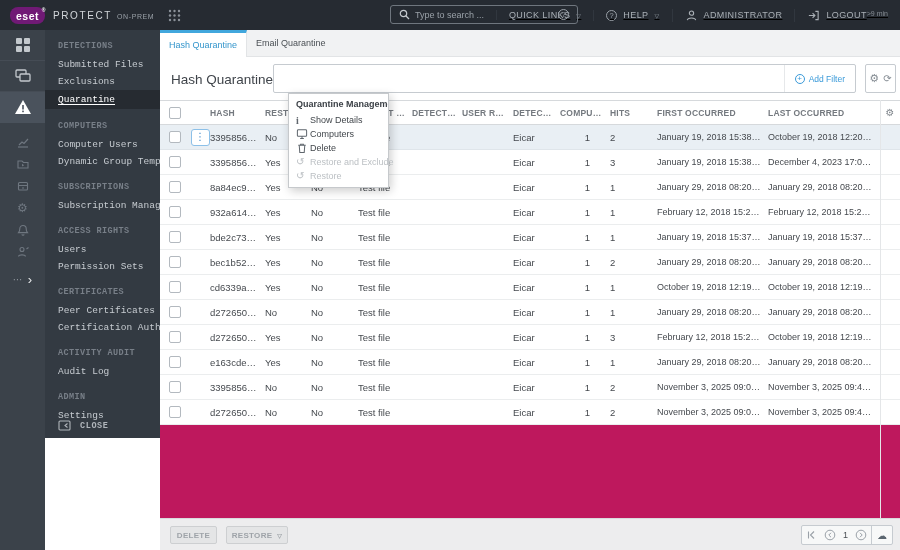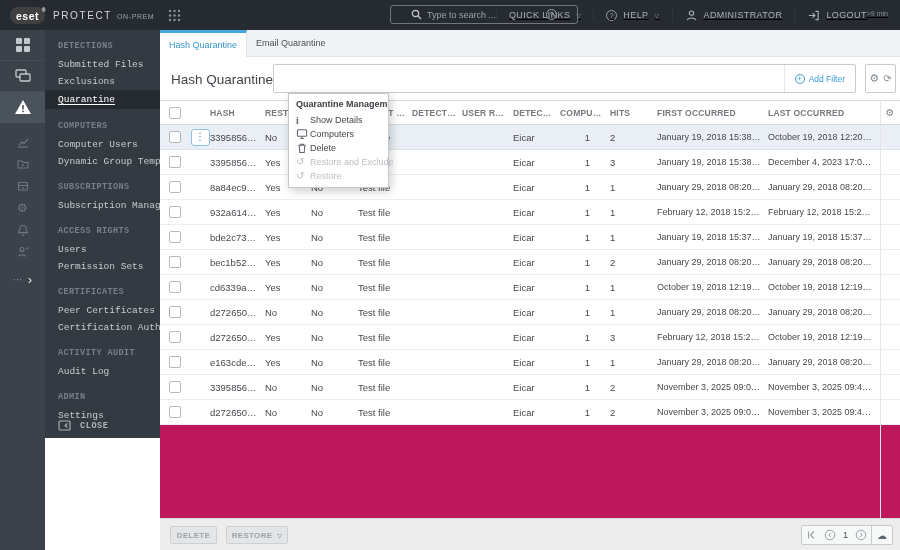--- a/index.html
+++ b/index.html
@@ -3,26 +3,26 @@
 <meta charset="utf-8">
 <style>
   *{box-sizing:border-box;margin:0;padding:0;}
   html,body{width:900px;height:550px;overflow:hidden;}
   body{font-family:"Liberation Sans","DejaVu Sans",sans-serif;background:#fff;}
   .app{position:relative;width:900px;height:550px;background:#fff;overflow:hidden;}
 
   
   .topbar{position:absolute;top:0;left:0;width:900px;height:30px;background:#262b32;display:flex;align-items:center;z-index:5;}
   .brand{display:flex;align-items:center;margin-left:10px;}
-  .logo{background:#404040;color:#fff;font-weight:bold;font-size:10.5px;letter-spacing:.5px;border-radius:8px;padding:3px 6px 2px;position:relative;}
+  .logo{background:#701a75;color:#fff;font-weight:bold;font-size:10.5px;letter-spacing:.5px;border-radius:8px;padding:3px 6px 2px;position:relative;}
   .logo sup{font-size:5px;position:absolute;top:0;right:-1px;}
   .product{margin-left:8px;color:#d2d6da;font-size:10px;letter-spacing:1.6px;}
   .edition{margin-left:5px;color:#9aa1a8;font-size:7px;letter-spacing:.6px;margin-top:2px;}
   .appsgrid{margin-left:14px;display:flex;}
-  .search{position:absolute;left:390px;top:5px;width:188px;height:19px;border:1px solid #6f767e;border-radius:3px;display:flex;align-items:center;padding:0 20px;gap:5px;}
+  .search{position:absolute;left:390px;top:5px;width:188px;height:19px;border:1px solid #6f767e;border-radius:3px;display:flex;align-items:center;padding:0 8px;gap:5px;}
   .search input{flex:1;background:transparent;border:none;outline:none;color:#c9ced3;font-size:9px;min-width:0;}
   .search input::placeholder{color:#9aa1a8;}
   .qm{width:11px;height:11px;border:1px solid #9aa1a8;border-radius:50%;color:#9aa1a8;font-size:7.5px;display:flex;align-items:center;justify-content:center;flex:none;}
   .top-right{margin-left:auto;display:flex;align-items:center;height:100%;text-decoration:underline;}
   .top-item{display:flex;align-items:center;gap:6px;padding:0 12px;border-left:1px solid #31373f;color:#aab0b6;font-size:9px;letter-spacing:.4px;cursor:pointer;}
   .caret{font-size:6px;color:#8d949b;}
   .lg-text{display:flex;flex-direction:row;line-height:1.2;}
   .lg-sub{font-size:7px;color:#878e95;letter-spacing:0;}
 
   

